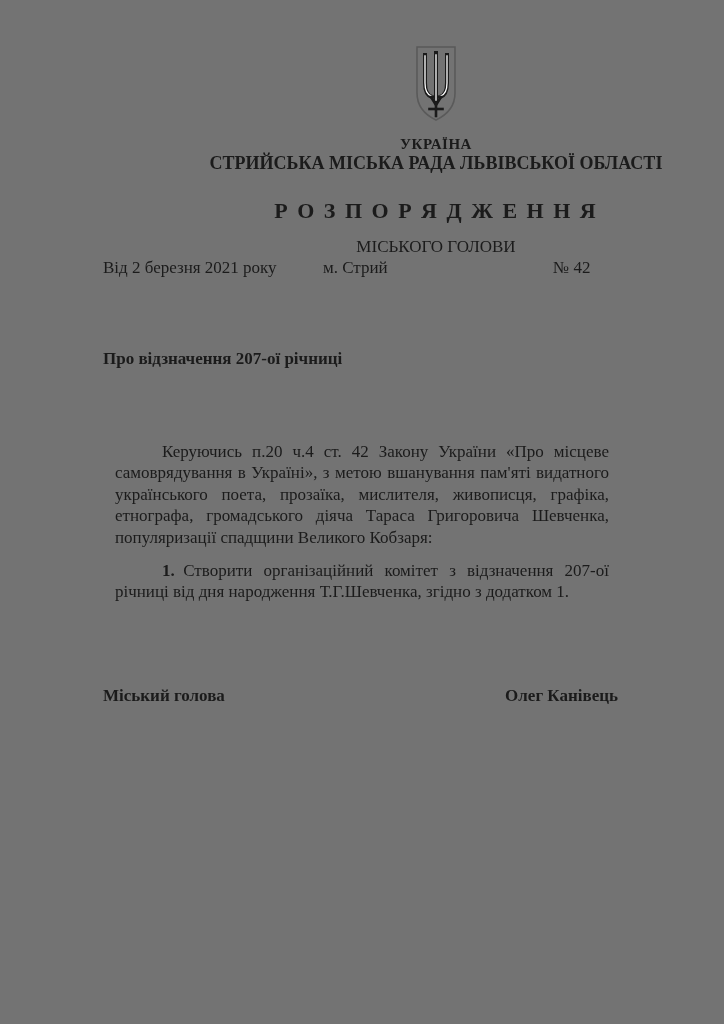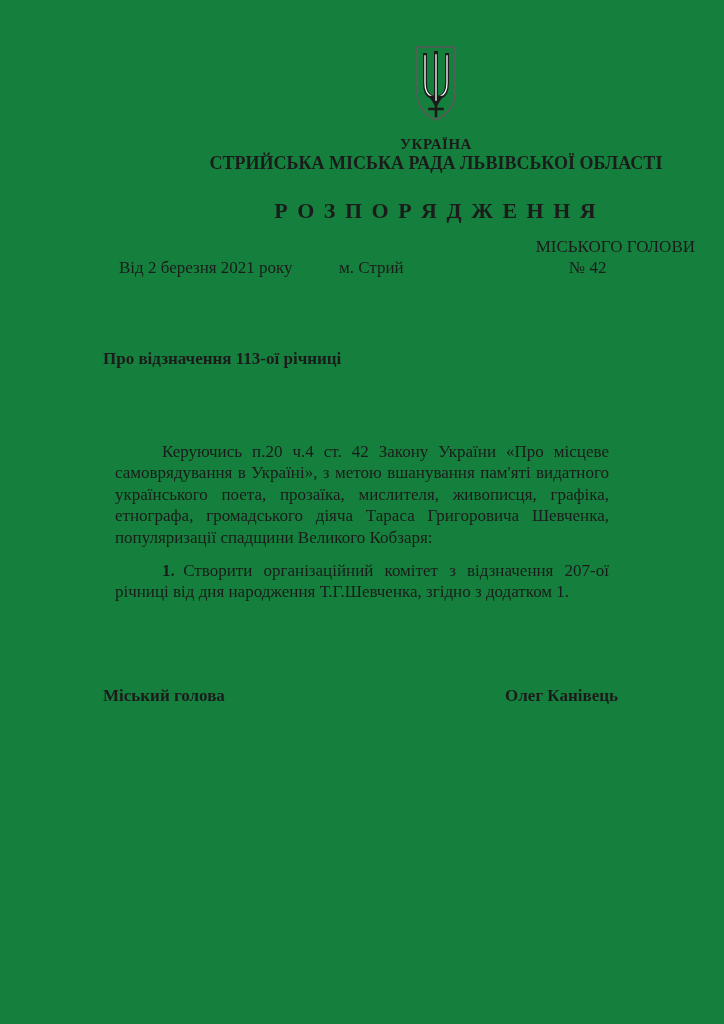--- a/index.html
+++ b/index.html
@@ -6,21 +6,21 @@
     margin: 0;
     padding: 0;
     background: #ffffff;
     font-family: "Liberation Serif", "DejaVu Serif", serif;
     color: #1b1b1b;
   }
   .page {
     position: relative;
     width: 724px;
     height: 1024px;
-    background: #15803d;
+    background: #737373;
     overflow: hidden;
   }
   .content {
     position: absolute;
     left: 103px;
     width: 518px;
     top: 0;
   }
 
   
@@ -55,28 +55,27 @@
     font-weight: bold;
     letter-spacing: 2px;
     margin-top: 24px;
     line-height: 26px;
     white-space: nowrap;
   }
   .subtype {
     font-size: 17px;
     margin-top: 13px;
     line-height: 20px;
-    text-align: right;
   }
 
   
   .dateline {
     position: absolute;
     top: 258px;
-    left: 16px;
+    left: 0;
     width: 518px;
     height: 22px;
     font-size: 17px;
   }
   .dateline .date   { position: absolute; left: 0; }
   .dateline .place  { position: absolute; left: 220px; }
   .dateline .number { position: absolute; left: 450px; }
 
   
   .subject {
@@ -155,21 +154,21 @@
       <div class="subtype">МІСЬКОГО ГОЛОВИ</div>
     </div>
 
     <div class="dateline">
       <span class="date">Від 2 березня 2021 року</span>
       <span class="place">м. Стрий</span>
       <span class="number">№ 42</span>
     </div>
 
     <div class="subject">
-      <div>Про відзначення 113-ої річниці</div>
+      <div>Про відзначення 207-ої річниці</div>
     </div>
 
     <div class="body-text">
       <p>Керуючись п.20 ч.4 ст. 42 Закону України «Про місцеве самоврядування в Україні», з метою вшанування пам'яті видатного українського поета, прозаїка, мислителя, живописця, графіка, етнографа, громадського діяча Тараса Григоровича  Шевченка, популяризації спадщини Великого Кобзаря:</p>
       <p><span class="item-num">1.</span> <span>Створити організаційний комітет з відзначення 207-ої річниці від дня народження Т.Г.Шевченка, згідно з додатком 1.</span></p>
     </div>
 
     <div class="signature">
       <span>Міський голова</span>
       <span>Олег Канівець</span>

